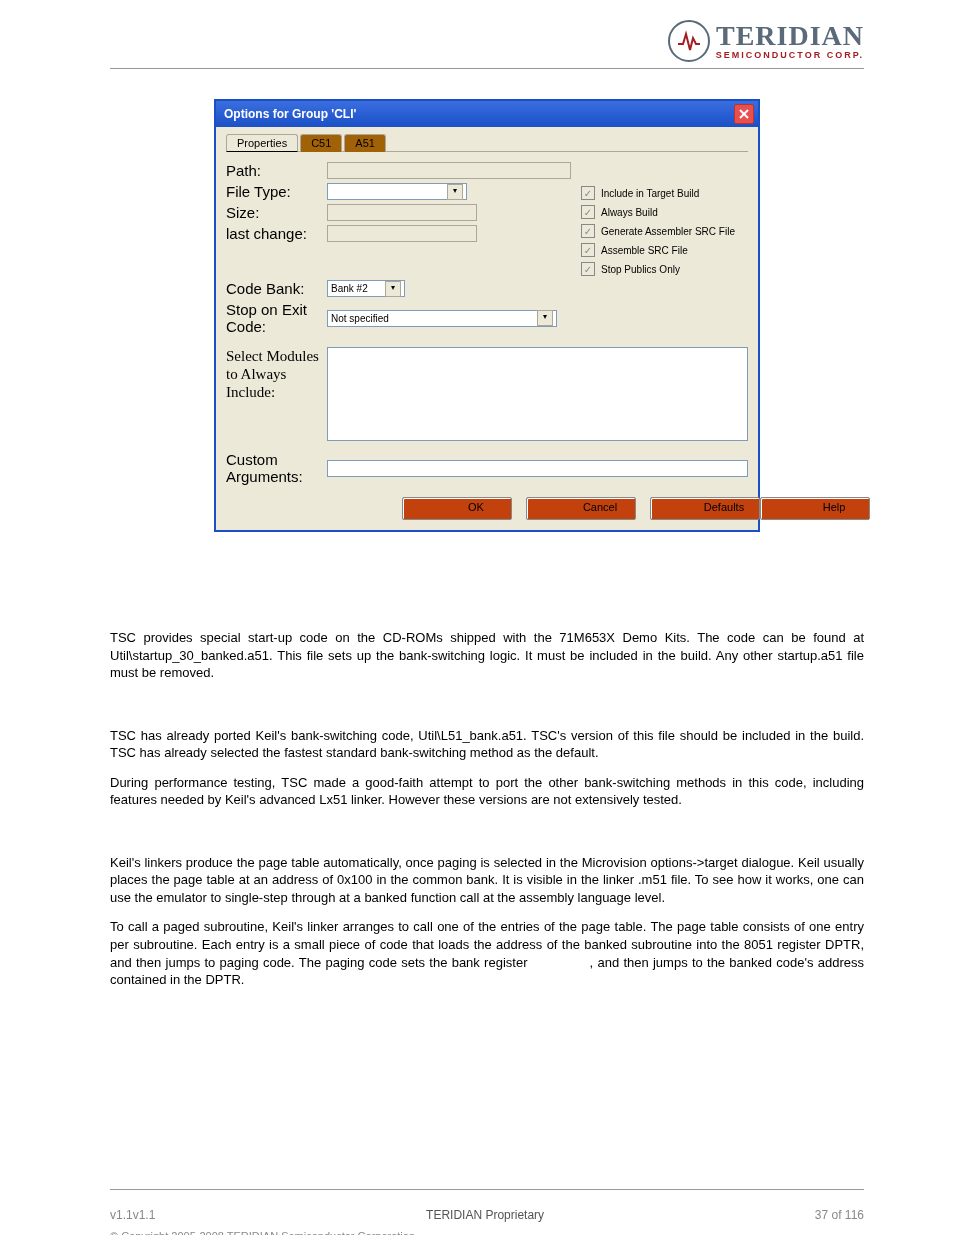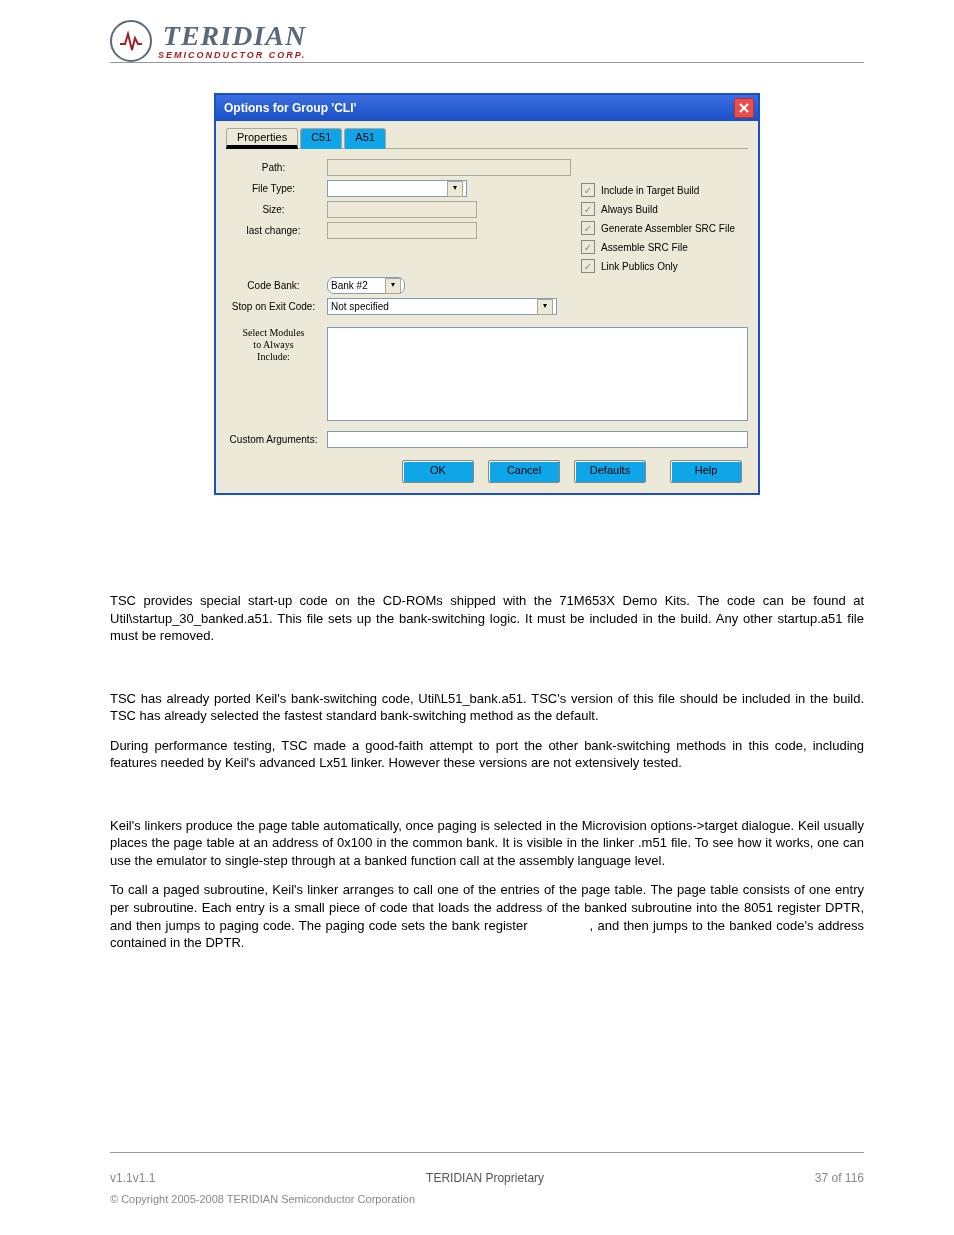--- a/index.html
+++ b/index.html
@@ -9,22 +9,23 @@
     font-size: 13px;
     color: #000;
     width: 954px;
   }
   .page {
     padding: 20px 90px 30px 110px;
     box-sizing: border-box;
   }
   .header {
     display: flex;
-    align-items: center;
-    font-style: italic;
+    justify-content: flex-end;
+    align-items: center;
+    margin-bottom: 6px;
   }
   .logo {
     text-align: right;
   }
   .logo-name {
     font-family: "Times New Roman", serif;
     font-size: 28px;
     font-weight: bold;
     letter-spacing: 1px;
     color: #5a6a7a;
@@ -96,59 +97,59 @@
     padding: 6px 10px 10px 10px;
   }
   .tabs {
     display: flex;
     border-bottom: 1px solid #aca899;
     margin-bottom: 10px;
   }
   .tab {
     border: 1px solid #aca899;
     border-bottom: none;
-    background: #0ea5e9;
+    background: #a16207;
     padding: 2px 10px;
     margin-right: 2px;
     border-radius: 3px 3px 0 0;
     position: relative;
     top: 1px;
   }
   .tab.active {
     background: #ece9d8;
-    border-bottom: 4px solid #000000;
+    border-bottom: 1px solid #000000;
   }
   .form-row {
     display: flex;
     align-items: center;
     margin-bottom: 4px;
   }
   .form-label {
     width: 95px;
-    text-align: center;
+    text-align: left;
     padding-right: 6px;
-    font-size: 10px;
+    font-size: 15px;
   }
   .text-input {
     border: 1px solid #7f9db9;
     background: #fff;
     height: 17px;
     box-sizing: border-box;
     padding: 0 3px;
     font-size: 10px;
   }
   .text-input-ro {
     border: 1px solid #aca899;
     background: #ece9d8;
     height:17px;
     box-sizing:border-box;
   }
   .w-full { flex: 1; }
   .w-140 { width: 140px; }
-  .w-75  { width: 78px; border-radius: 7px; }
+  .w-75  { width: 78px; }
   .w-150 { width:150px;}
   .w-230 { width:230px;}
   .two-col {
     display: flex;
     gap: 10px;
   }
   .left-col { width: 345px; }
   .right-col { flex:1; padding-top:4px;}
   .cb-row {
     display: flex;
@@ -200,26 +201,27 @@
     display: flex;
     justify-content: space-between;
     padding: 8px 6px 0 6px;
     border-top: 0px solid #aca899;
   }
   .btn-left { display:flex; gap:14px;}
   .btn {
     min-width: 70px;
     height: 21px;
     border: 1px solid #888;
-    background: #0ea5e9;
+    background: #c2410c;
     border-radius: 2px;
     font-size: 11px;
     text-align: center;
     line-height: 19px;
     box-shadow: inset 1px 1px 0 #fff;
+    padding-left: 38px;
   }
   
   .section-head {
     font-weight: bold;
     margin-top: 28px;
     margin-bottom: 2px;
     font-size: 13px;
   }
   .para {
     font-size: 13px;
@@ -336,21 +338,21 @@
             <div class="cb-row">
               <span class="cb">✓</span>
               <span>Generate Assembler SRC File</span>
             </div>
             <div class="cb-row">
               <span class="cb">✓</span>
               <span>Assemble SRC File</span>
             </div>
             <div class="cb-row">
               <span class="cb">✓</span>
-              <span>Link Publics Only</span>
+              <span>Stop Publics Only</span>
             </div>
           </div>
         </div>
 
         <div class="form-row" style="align-items:flex-start; margin-top:8px;font-family:Liberation Serif, serif;">
           <div class="form-label" style="line-height:1.2;">
             <span>Select Modules</span><br>
             <span>to Always</span><br>
             <span>Include:</span>
           </div>

